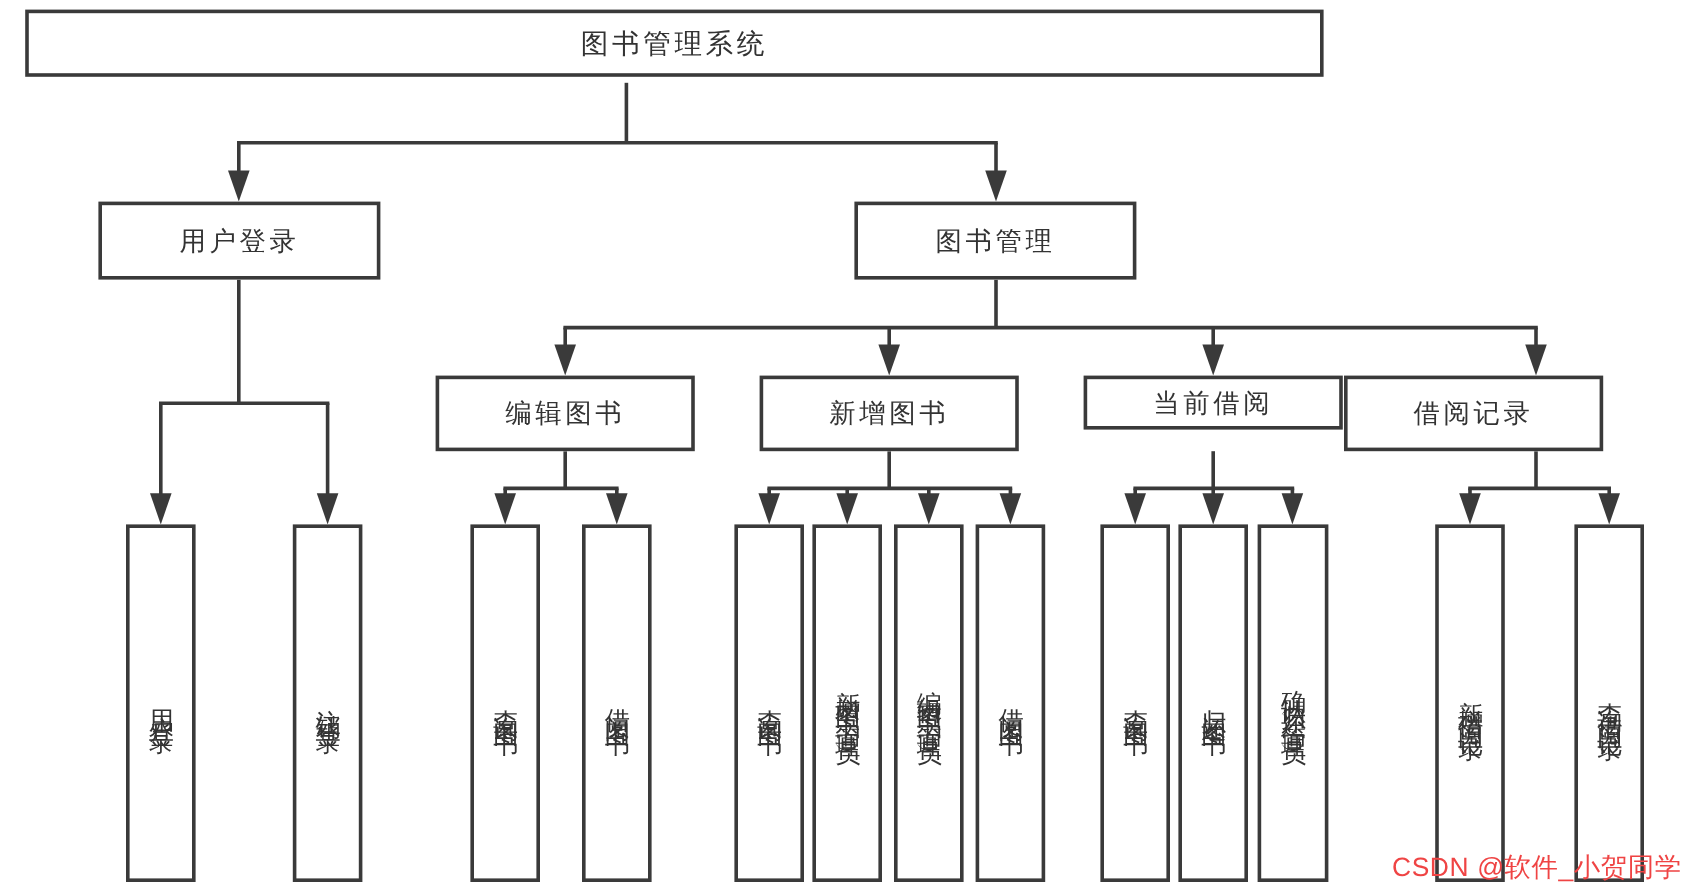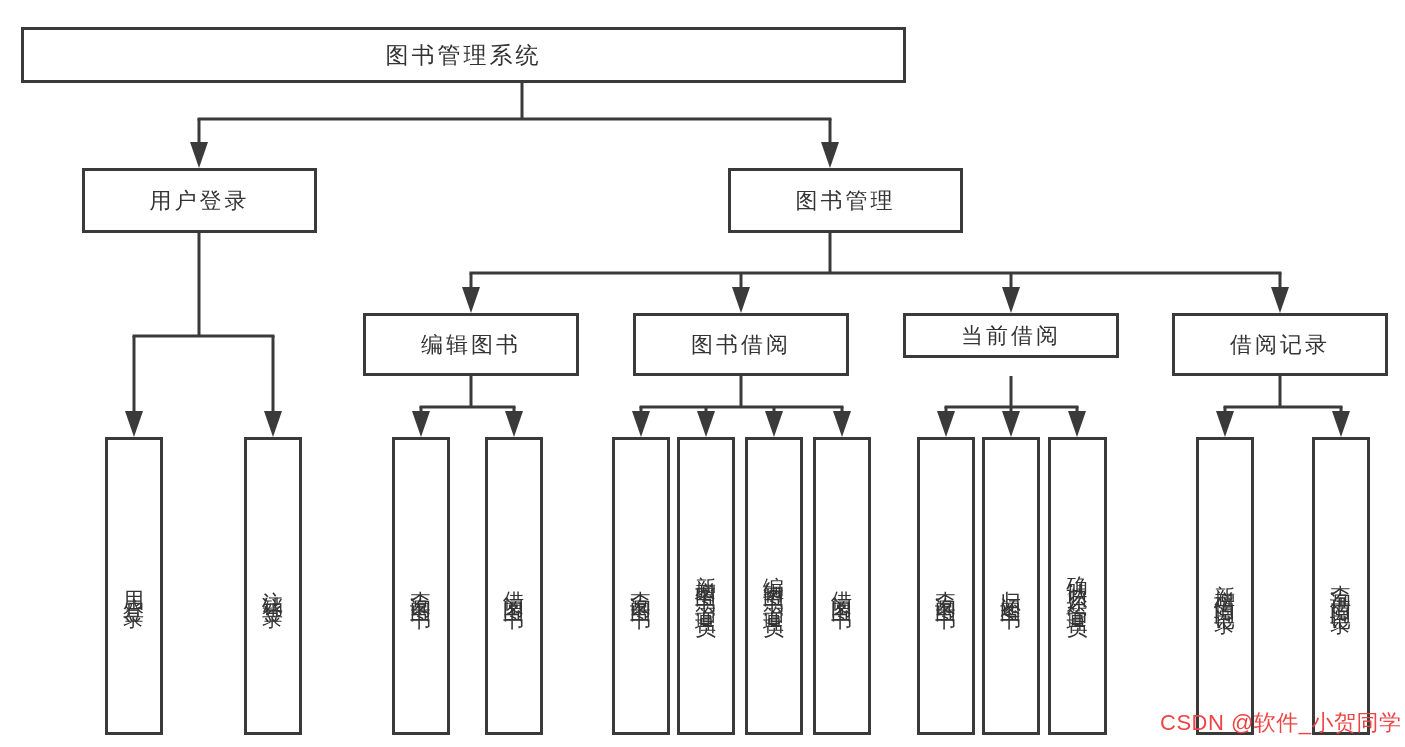--- a/index.html
+++ b/index.html
@@ -110,29 +110,29 @@
       <line x1="1077" y1="407" x2="1077" y2="415" stroke="#3a3a3a" stroke-width="3"></line>
       <polygon points="1068,411 1086,411 1077,437" fill="#3a3a3a"></polygon>
       <line x1="1280" y1="376" x2="1280" y2="407" stroke="#3a3a3a" stroke-width="3"></line>
       <line x1="1223.5" y1="407" x2="1342.5" y2="407" stroke="#3a3a3a" stroke-width="3"></line>
       <line x1="1225" y1="407" x2="1225" y2="415" stroke="#3a3a3a" stroke-width="3"></line>
       <polygon points="1216,411 1234,411 1225,437" fill="#3a3a3a"></polygon>
       <line x1="1341" y1="407" x2="1341" y2="415" stroke="#3a3a3a" stroke-width="3"></line>
       <polygon points="1332,411 1350,411 1341,437" fill="#3a3a3a"></polygon>
     </svg>
 
-  <div class="node h root" style="left:21px;top:27px;width:885px;height:56px;">图书管理系统</div>
+  <div class="node h root" style="left:21px;top:8px;width:1082px;height:56px;">图书管理系统</div>
 
   <div class="node h" style="left:82px;top:168px;width:235px;height:65px;">用户登录</div>
-  <div class="node h" style="left:712px;top:168px;width:235px;height:65px;margin-left:16px;">图书管理</div>
+  <div class="node h" style="left:712px;top:168px;width:235px;height:65px;">图书管理</div>
 
   <div class="node h" style="left:363px;top:313px;width:216px;height:63px;">编辑图书</div>
-  <div class="node h" style="left:633px;top:313px;width:216px;height:63px;">图书借阅</div>
+  <div class="node h" style="left:633px;top:313px;width:216px;height:63px;">新增图书</div>
   <div class="node h" style="left:903px;top:313px;width:216px;height:45px;">当前借阅</div>
-  <div class="node h" style="left:1172px;top:313px;width:216px;height:63px;">借阅记录</div>
+  <div class="node h" style="left:1120px;top:313px;width:216px;height:63px;">借阅记录</div>
 
   <div class="node leaf" style="left:105px;top:437px;width:58px;height:298px;">用户登录</div>
   <div class="node leaf" style="left:244px;top:437px;width:58px;height:298px;">注销登录</div>
 
   <div class="node leaf" style="left:392px;top:437px;width:58px;height:298px;">查询图书</div>
   <div class="node leaf" style="left:485px;top:437px;width:58px;height:298px;">借阅图书</div>
 
   <div class="node leaf" style="left:612px;top:437px;width:58px;height:298px;">查询图书</div>
   <div class="node leaf" style="left:677px;top:437px;width:58px;height:298px;">新增图书（管理员）</div>
   <div class="node leaf" style="left:745px;top:437px;width:58px;height:298px;">编辑图书（管理员）</div>

